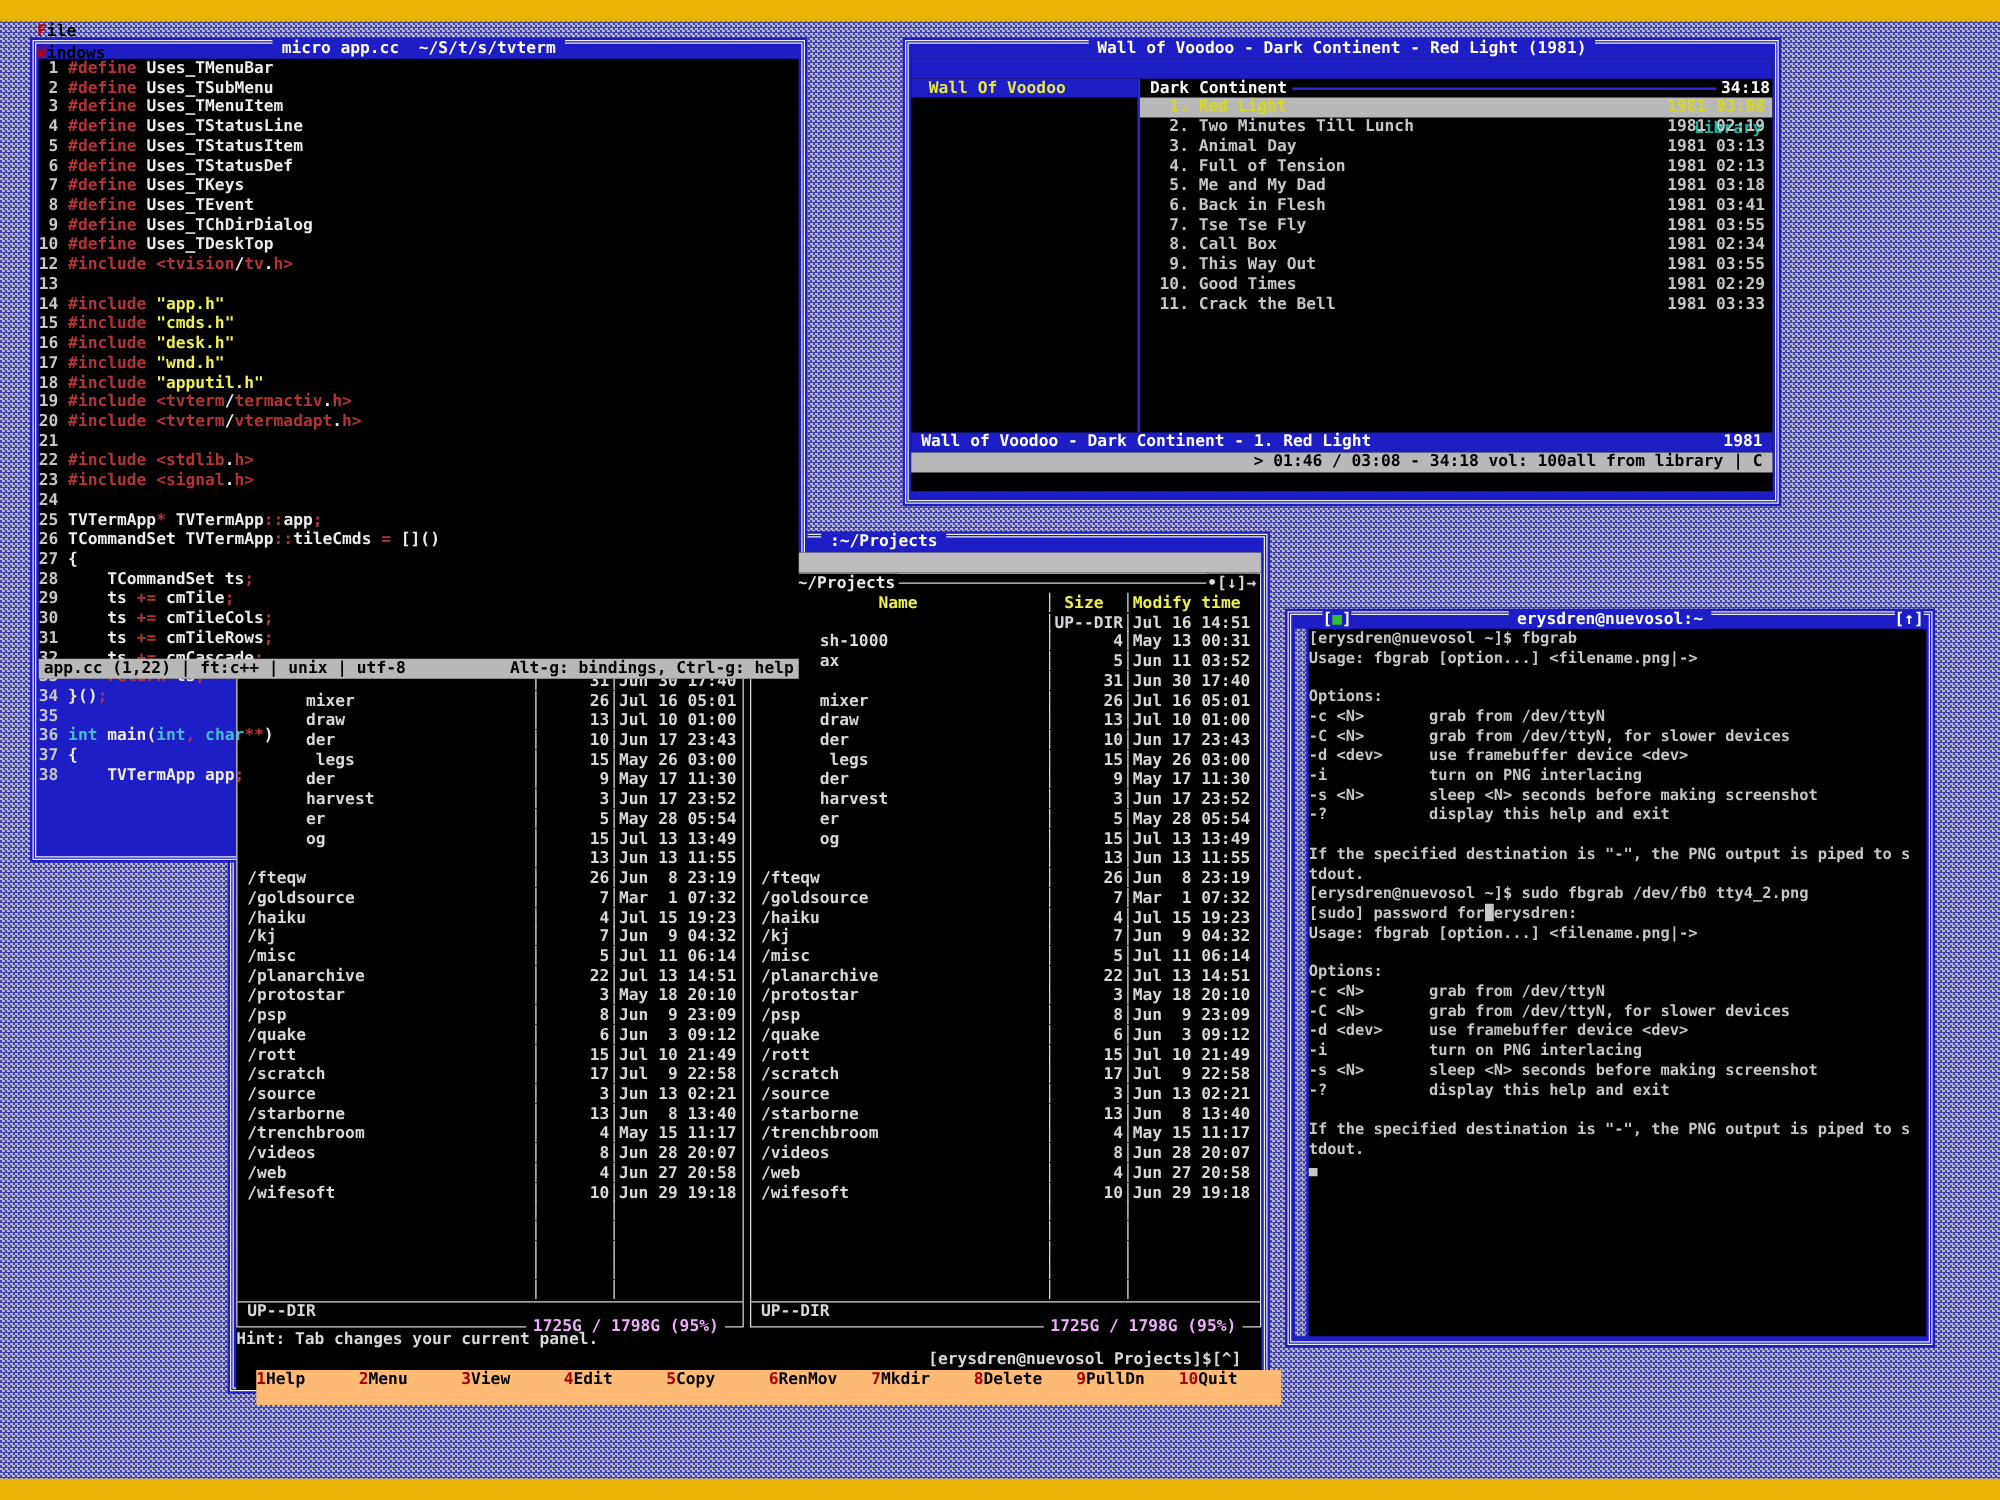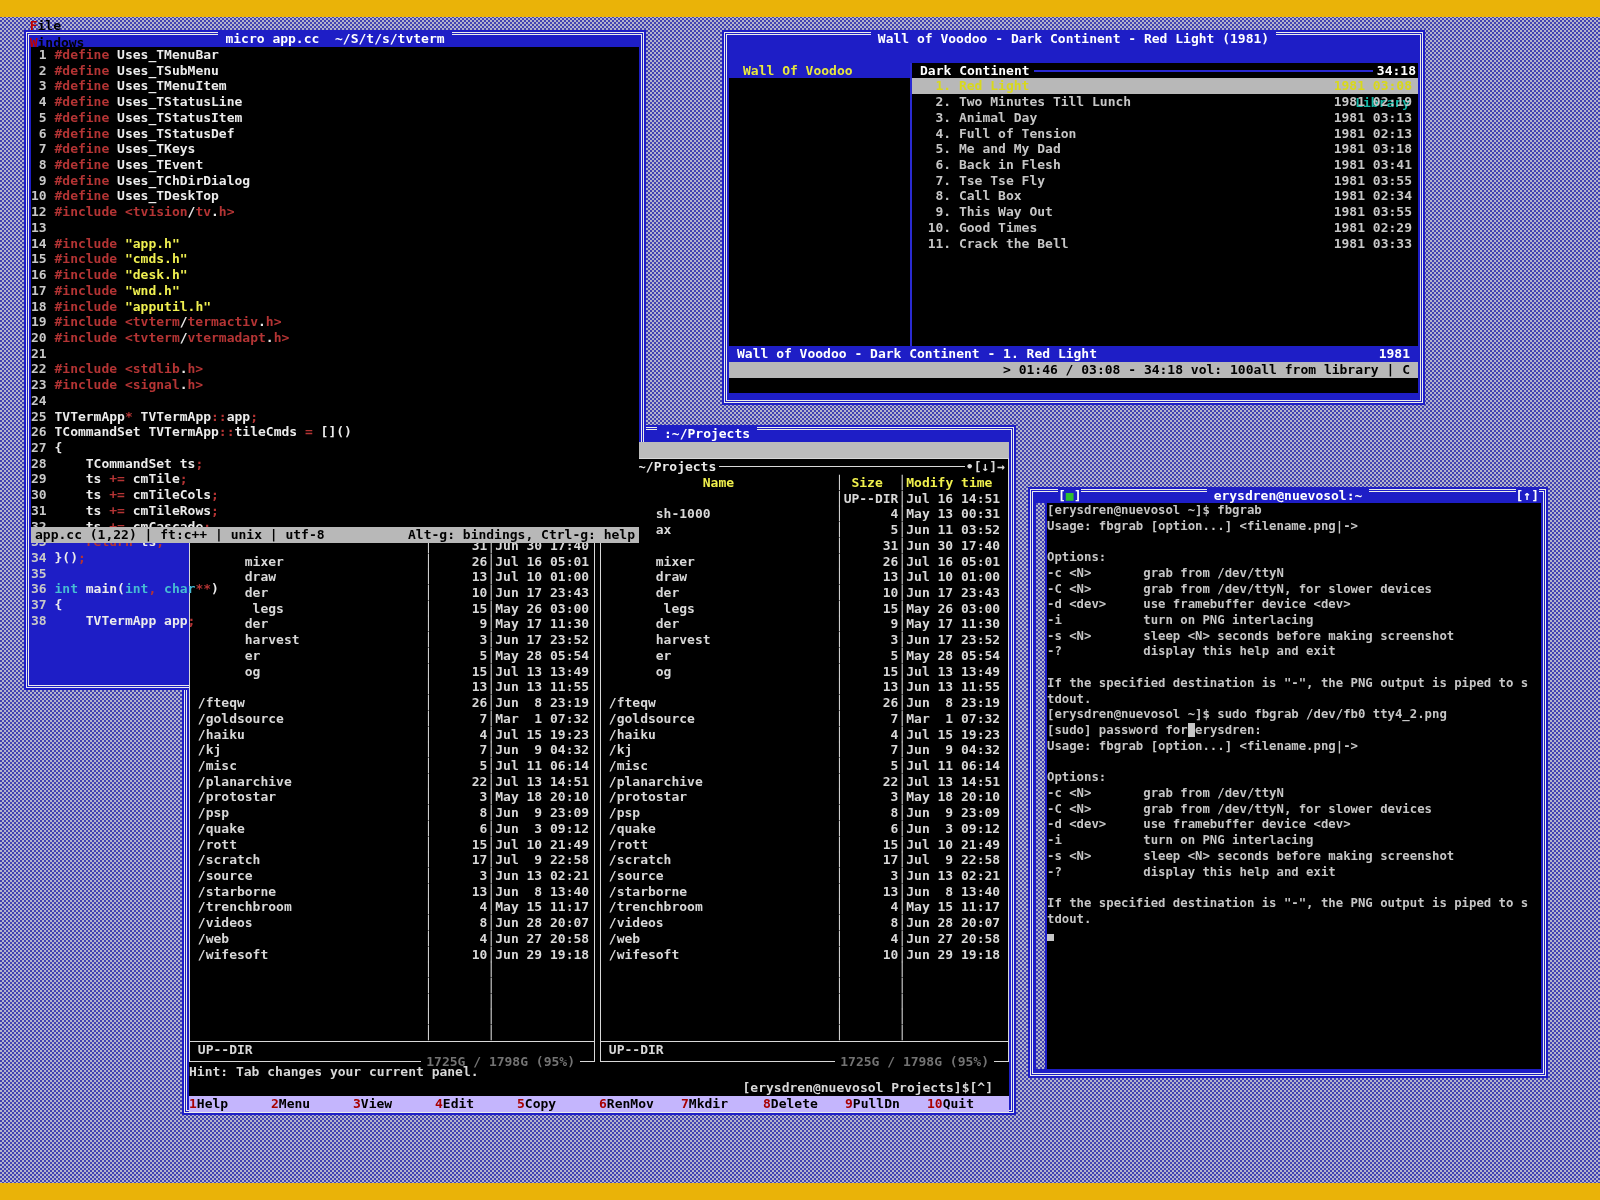--- a/index.html
+++ b/index.html
@@ -38,24 +38,24 @@
 .mcmenu{position:absolute;top:0;left:0;width:100%;height:16px;background:#bcbcbc}
 .panel{position:absolute;top:16px;height:604px;border:1px solid #d8d8d8;background:#000;color:#d8d8d8;overflow:visible}
 .panel .prows{height:550px;overflow:hidden}
 .phead{position:relative;height:16px;line-height:16px;white-space:pre}
 .phline{position:absolute;left:2px;right:2px;top:7px;border-top:1px solid #d8d8d8}
 .ptitle{position:absolute;left:34px;top:0;background:#000;padding:0 3px;color:#e8e8e8}
 .pcorner{position:absolute;right:2px;top:0;background:#000;padding:0 1px}
 .pcols .cy{color:#f0f04c}
 .psep{border-top:1px solid #d8d8d8;height:1px}
 .pstat{color:#d8d8d8}
-.psum{position:absolute;bottom:-9px;right:14px;background:#000;padding:0 5px;height:16px;line-height:16px;color:#737373;white-space:pre}
+.psum{position:absolute;bottom:-9px;right:14px;background:#000;padding:0 5px;height:16px;line-height:16px;color:#f0abfc;white-space:pre}
 .hintrow{position:absolute;top:622px;left:0;width:100%;color:#d8d8d8;white-space:pre;height:16px;line-height:16px}
 .promptrow{position:absolute;top:638px;left:0;width:100%;color:#d8d8d8;display:flex;justify-content:flex-end;white-space:pre;height:16px;line-height:16px;padding-right:16px}
-.fkeys{position:absolute;top:654px;left:0;width:100%;height:16px;line-height:16px;background:#c4b5fd;display:flex}
+.fkeys{position:absolute;top:654px;left:16px;width:100%;height:28px;line-height:16px;background:#fdba74;display:flex}
 .fk{flex:1;white-space:pre;color:#000}
 .fkn{color:#a80000}
 
 .term{font-size:12.3px}
 .tln{color:#c6c6c6}
 .cur{background:#c6c6c6;color:#c6c6c6}
 .curh{background:linear-gradient(rgba(0,0,0,0) 50%,#c6c6c6 50%);color:transparent}
 .tscroll{position:absolute;left:8px;top:16px;width:9px;height:566px;z-index:3;
   background-image:conic-gradient(#b4b4cc 25%,#4343b2 0 50%,#b4b4cc 0 75%,#4343b2 0);background-size:4px 4px}
 .tctl{position:absolute;top:1px;height:15px;line-height:15px;background:#1e1ec6;color:#fff;z-index:4;white-space:pre}

